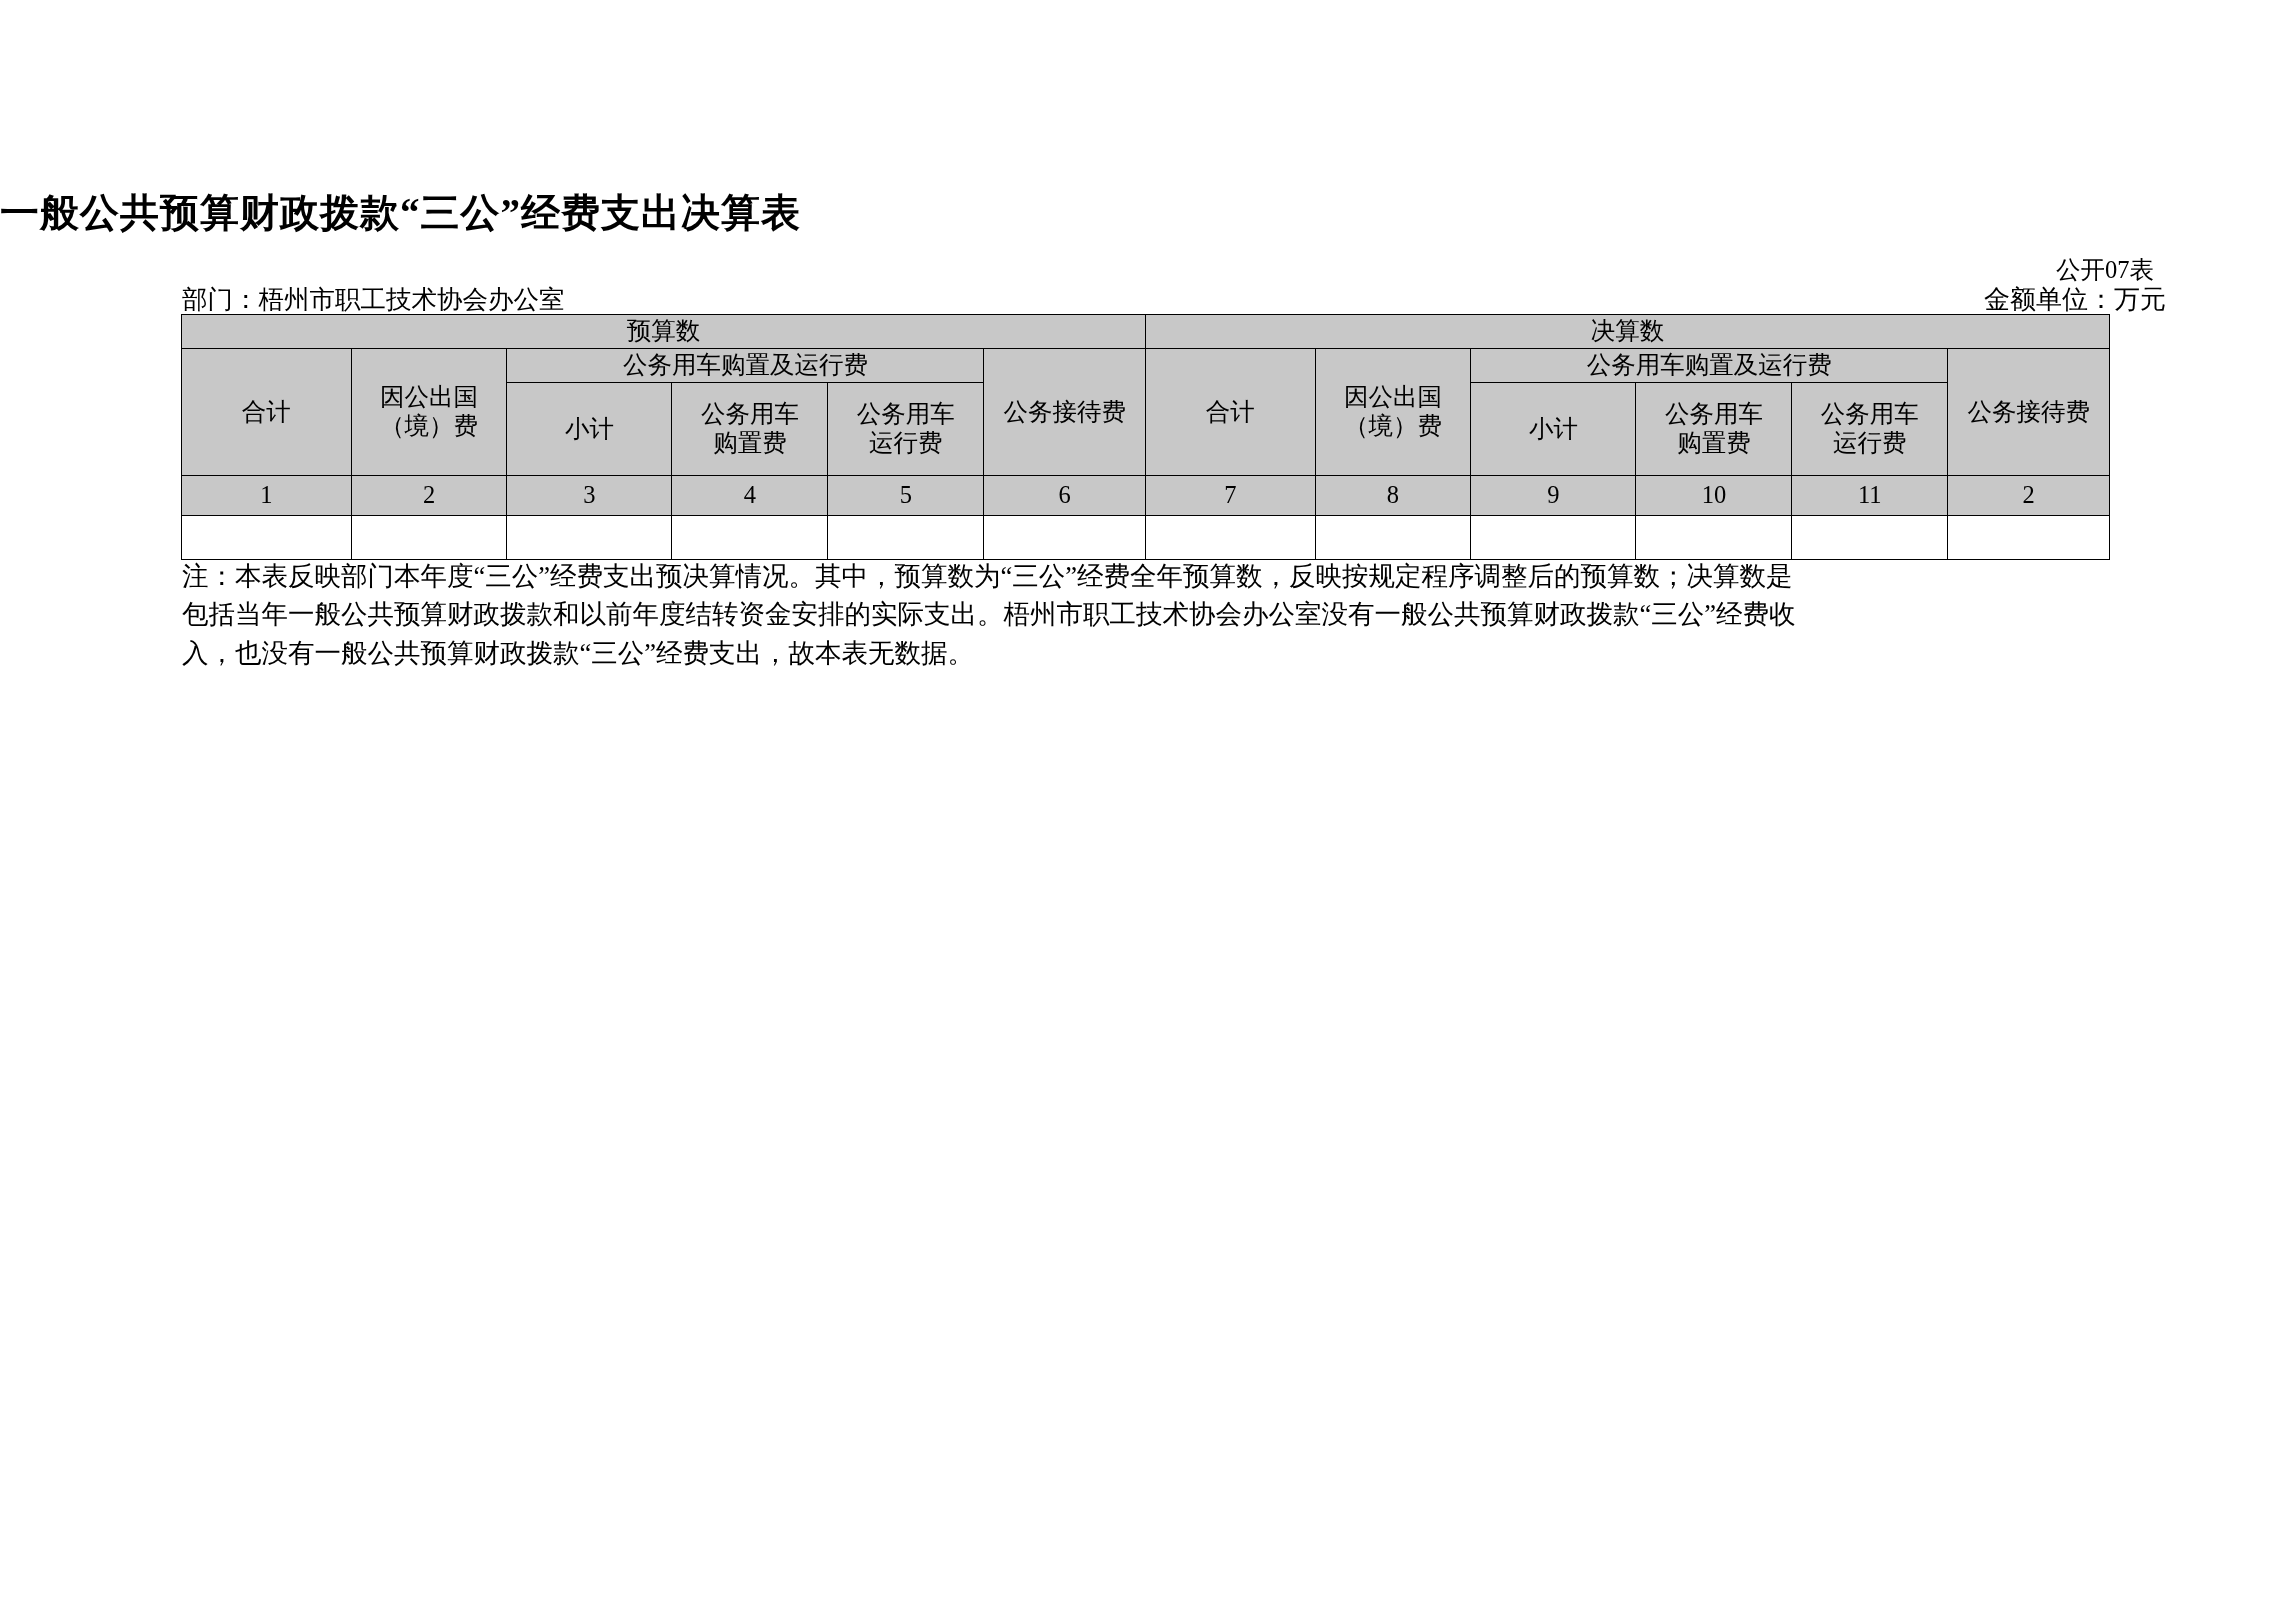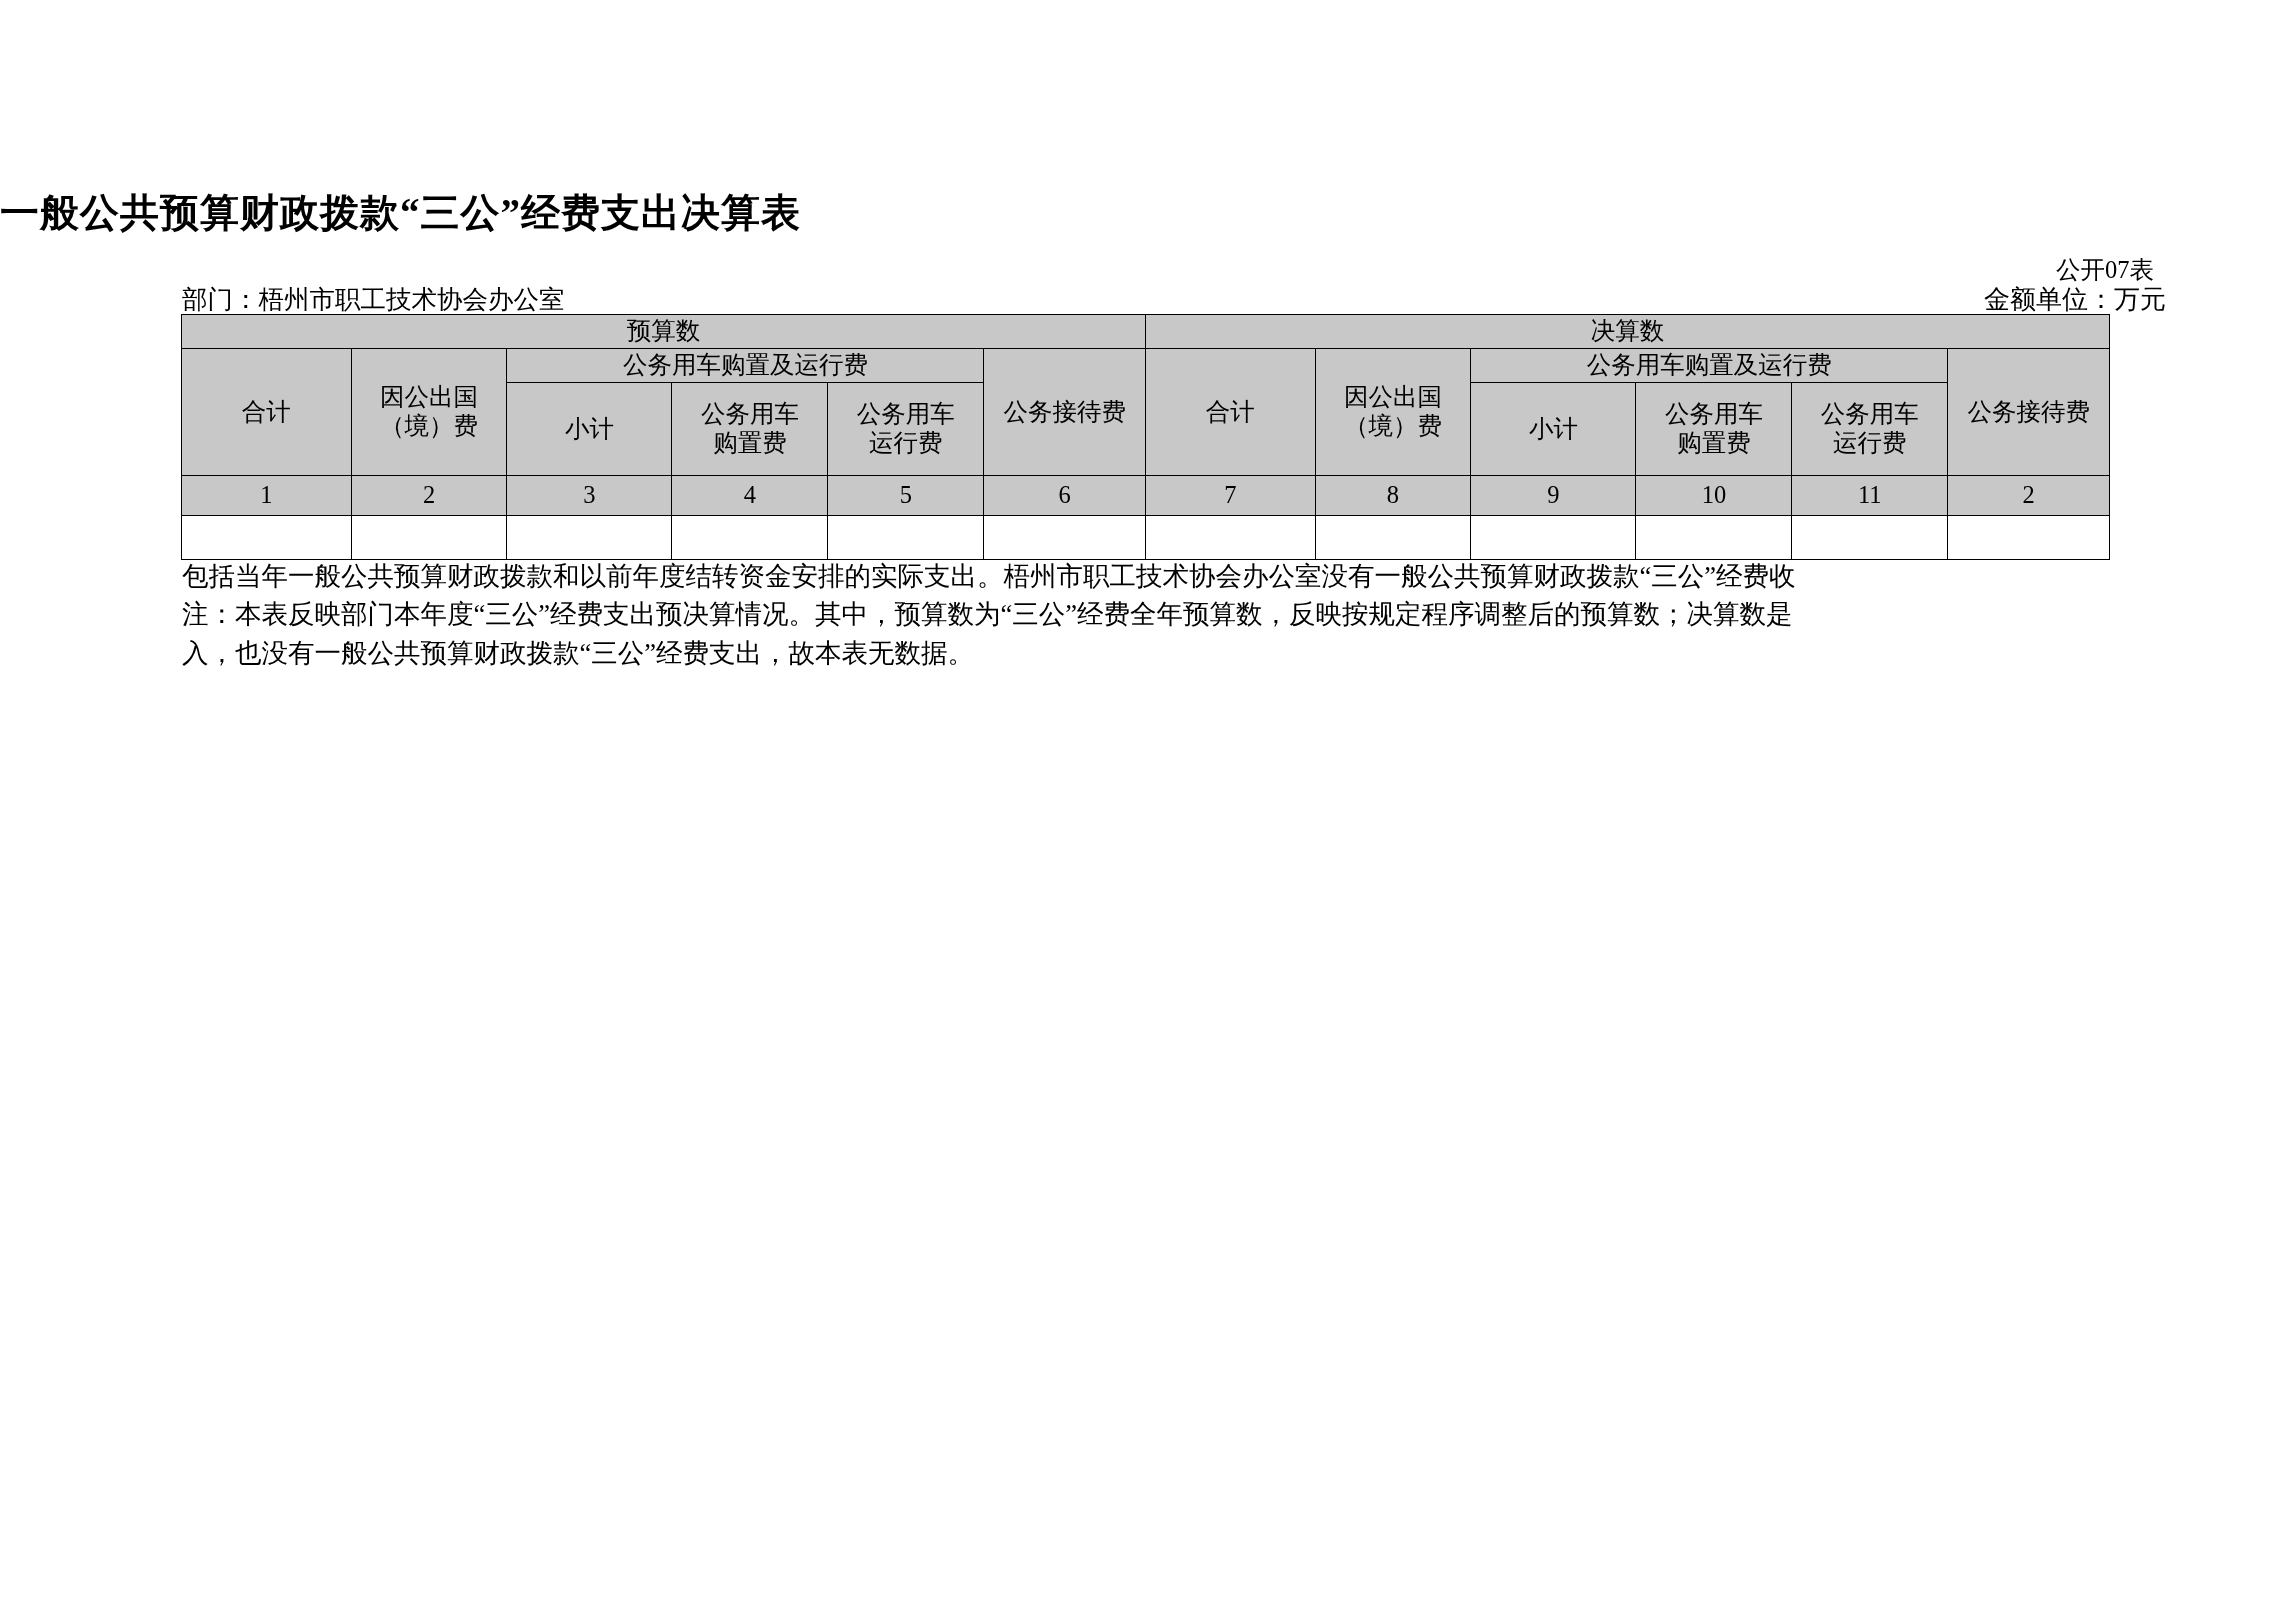--- a/index.html
+++ b/index.html
@@ -171,19 +171,19 @@
         <td class="datarow"></td>
         <td class="datarow"></td>
         <td class="datarow"></td>
         <td class="datarow"></td>
         <td class="datarow"></td>
       </tr>
     </tbody>
   </table>
 
   <div class="note">
+    <span class="indent">注：本表反映部门本年度“三公”经费支出预决算情况。其中，预算数为“三公”经费全年预算数，反映按规定程序调整后的预算数；决算数是</span>
     <span class="indent">包括当年一般公共预算财政拨款和以前年度结转资金安排的实际支出。梧州市职工技术协会办公室没有一般公共预算财政拨款“三公”经费收</span>
-    <span class="indent">注：本表反映部门本年度“三公”经费支出预决算情况。其中，预算数为“三公”经费全年预算数，反映按规定程序调整后的预算数；决算数是</span>
     <span class="indent">入，也没有一般公共预算财政拨款“三公”经费支出，故本表无数据。</span>
   </div>
 
 </div>
 
 
 </body></html>

